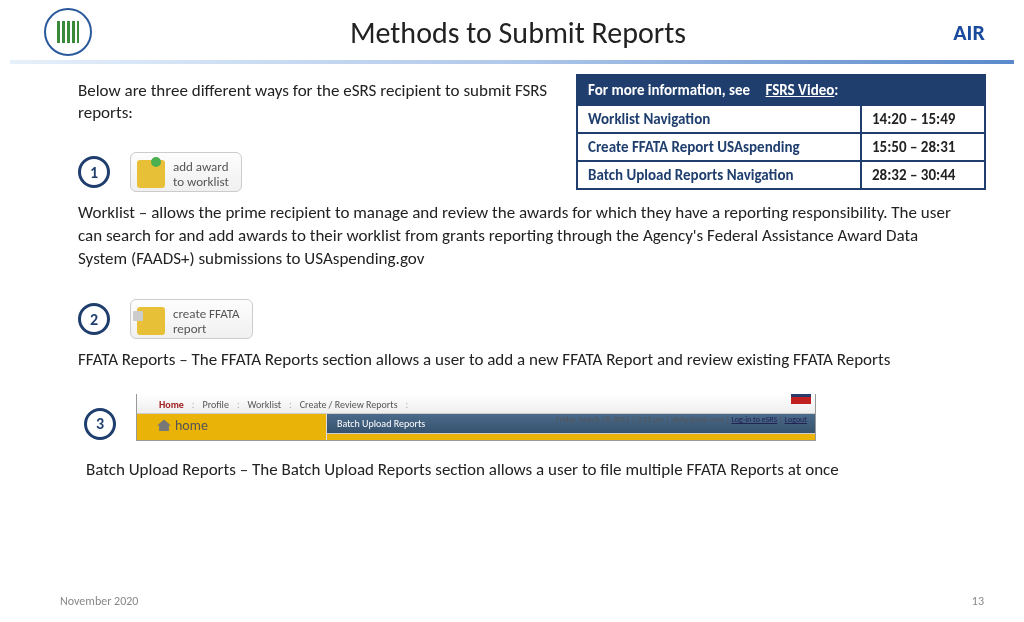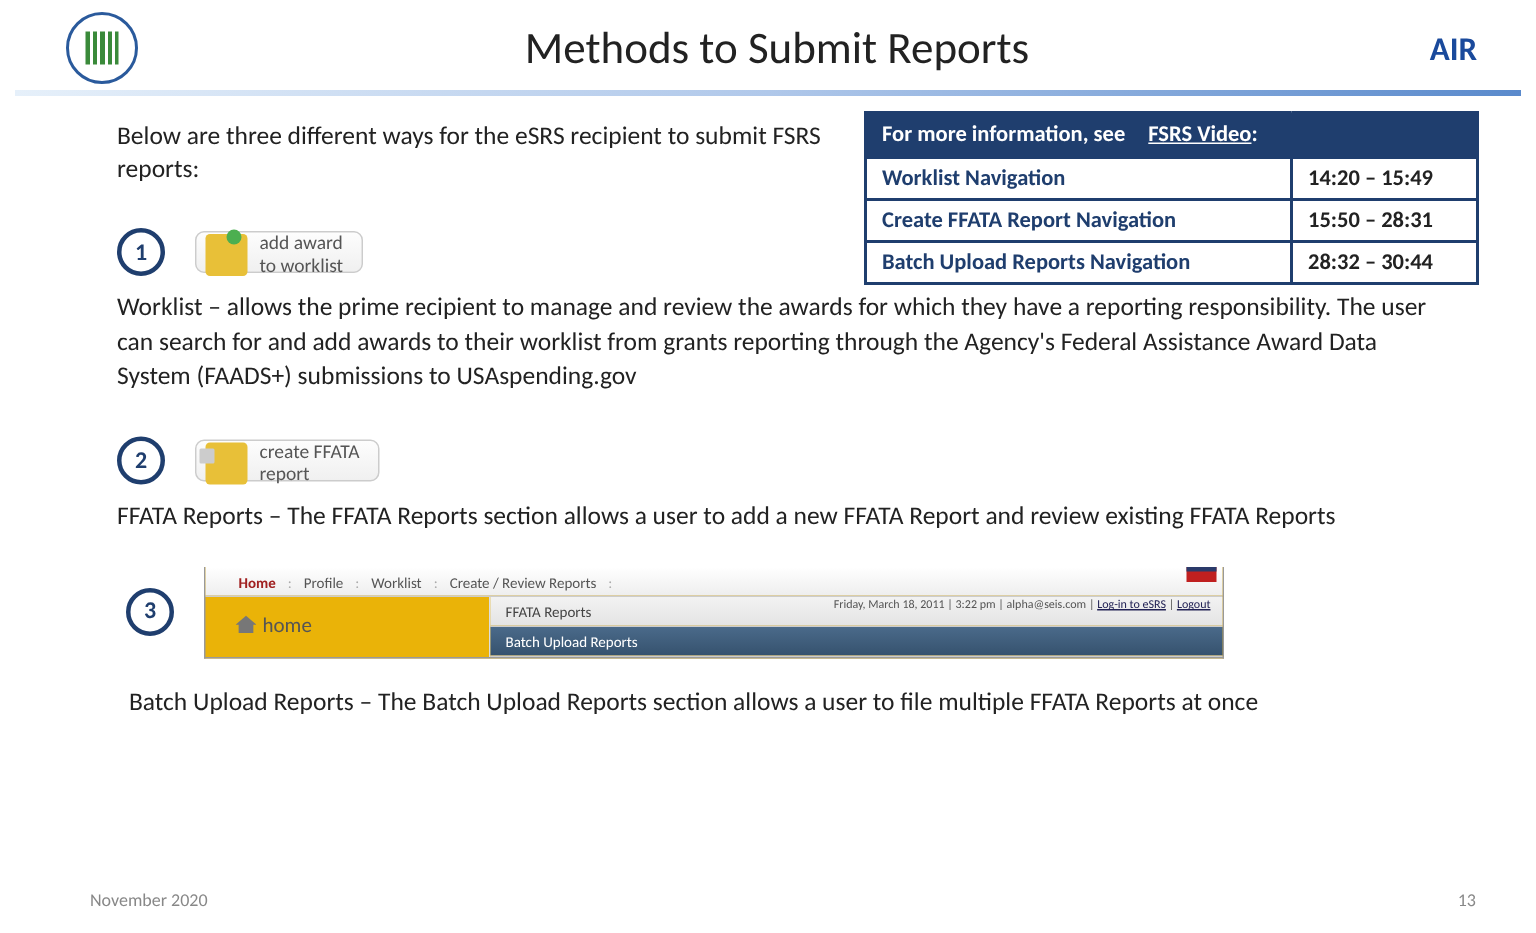--- a/index.html
+++ b/index.html
@@ -93,21 +93,21 @@
     font-size: 16px;
     margin-right: 20px;
     flex-shrink: 0;
   }
   .btn-img {
     border: 1px solid #ccc;
     border-radius: 6px;
     background: linear-gradient(#fdfdfd,#f0f0f0);
     display:flex; align-items:center;
     padding: 4px 12px 0 6px;
-    height: 28px;
+    height: 40px;
     font-size: 13px;
     color: #555;
   }
   .btn-img .ic {
     width: 28px; height: 28px;
     background: #e8c038;
     border-radius: 3px;
     margin-right: 8px;
     position: relative;
   }
@@ -201,21 +201,21 @@
         <tr>
           <th colspan="2">
       <span>For more information, see </span><span class="underline">FSRS Video</span><span>:</span>
     </th>
         </tr>
     <tr>
       <td>Worklist Navigation</td>
       <td class="time">14:20 – 15:49</td>
     </tr>
     <tr>
-      <td>Create FFATA Report Navigation</td>
+      <td>Create FFATA Report USAspending</td>
       <td class="time">15:50 – 28:31</td>
     </tr>
     <tr>
       <td>Batch Upload Reports Navigation</td>
       <td class="time">28:32 – 30:44</td>
     </tr>
   </tbody>
     </table>
 
   <div class="step-row">
@@ -255,21 +255,20 @@
           <span class="sep">:</span>
         <span>Create / Review Reports</span>
           <span class="sep">:</span>
       </div>
       <div class="nav-mid">
         <div class="nav-left">
           <span class="hicon"></span>
           <span>home</span>
         </div>
         <div class="nav-right">
-          <div class="nav-tab">FFATA Reports</div>
           <div class="nav-tab active">Batch Upload Reports</div>
         </div>
       </div>
       <div class="nav-status">
         <span>Friday, March 18, 2011 | 3:22 pm |</span>
         <span>alpha@seis.com</span>
         <span> | </span>
         <a>Log-in to eSRS</a>
         <span> | </span>
         <a>Logout</a>

